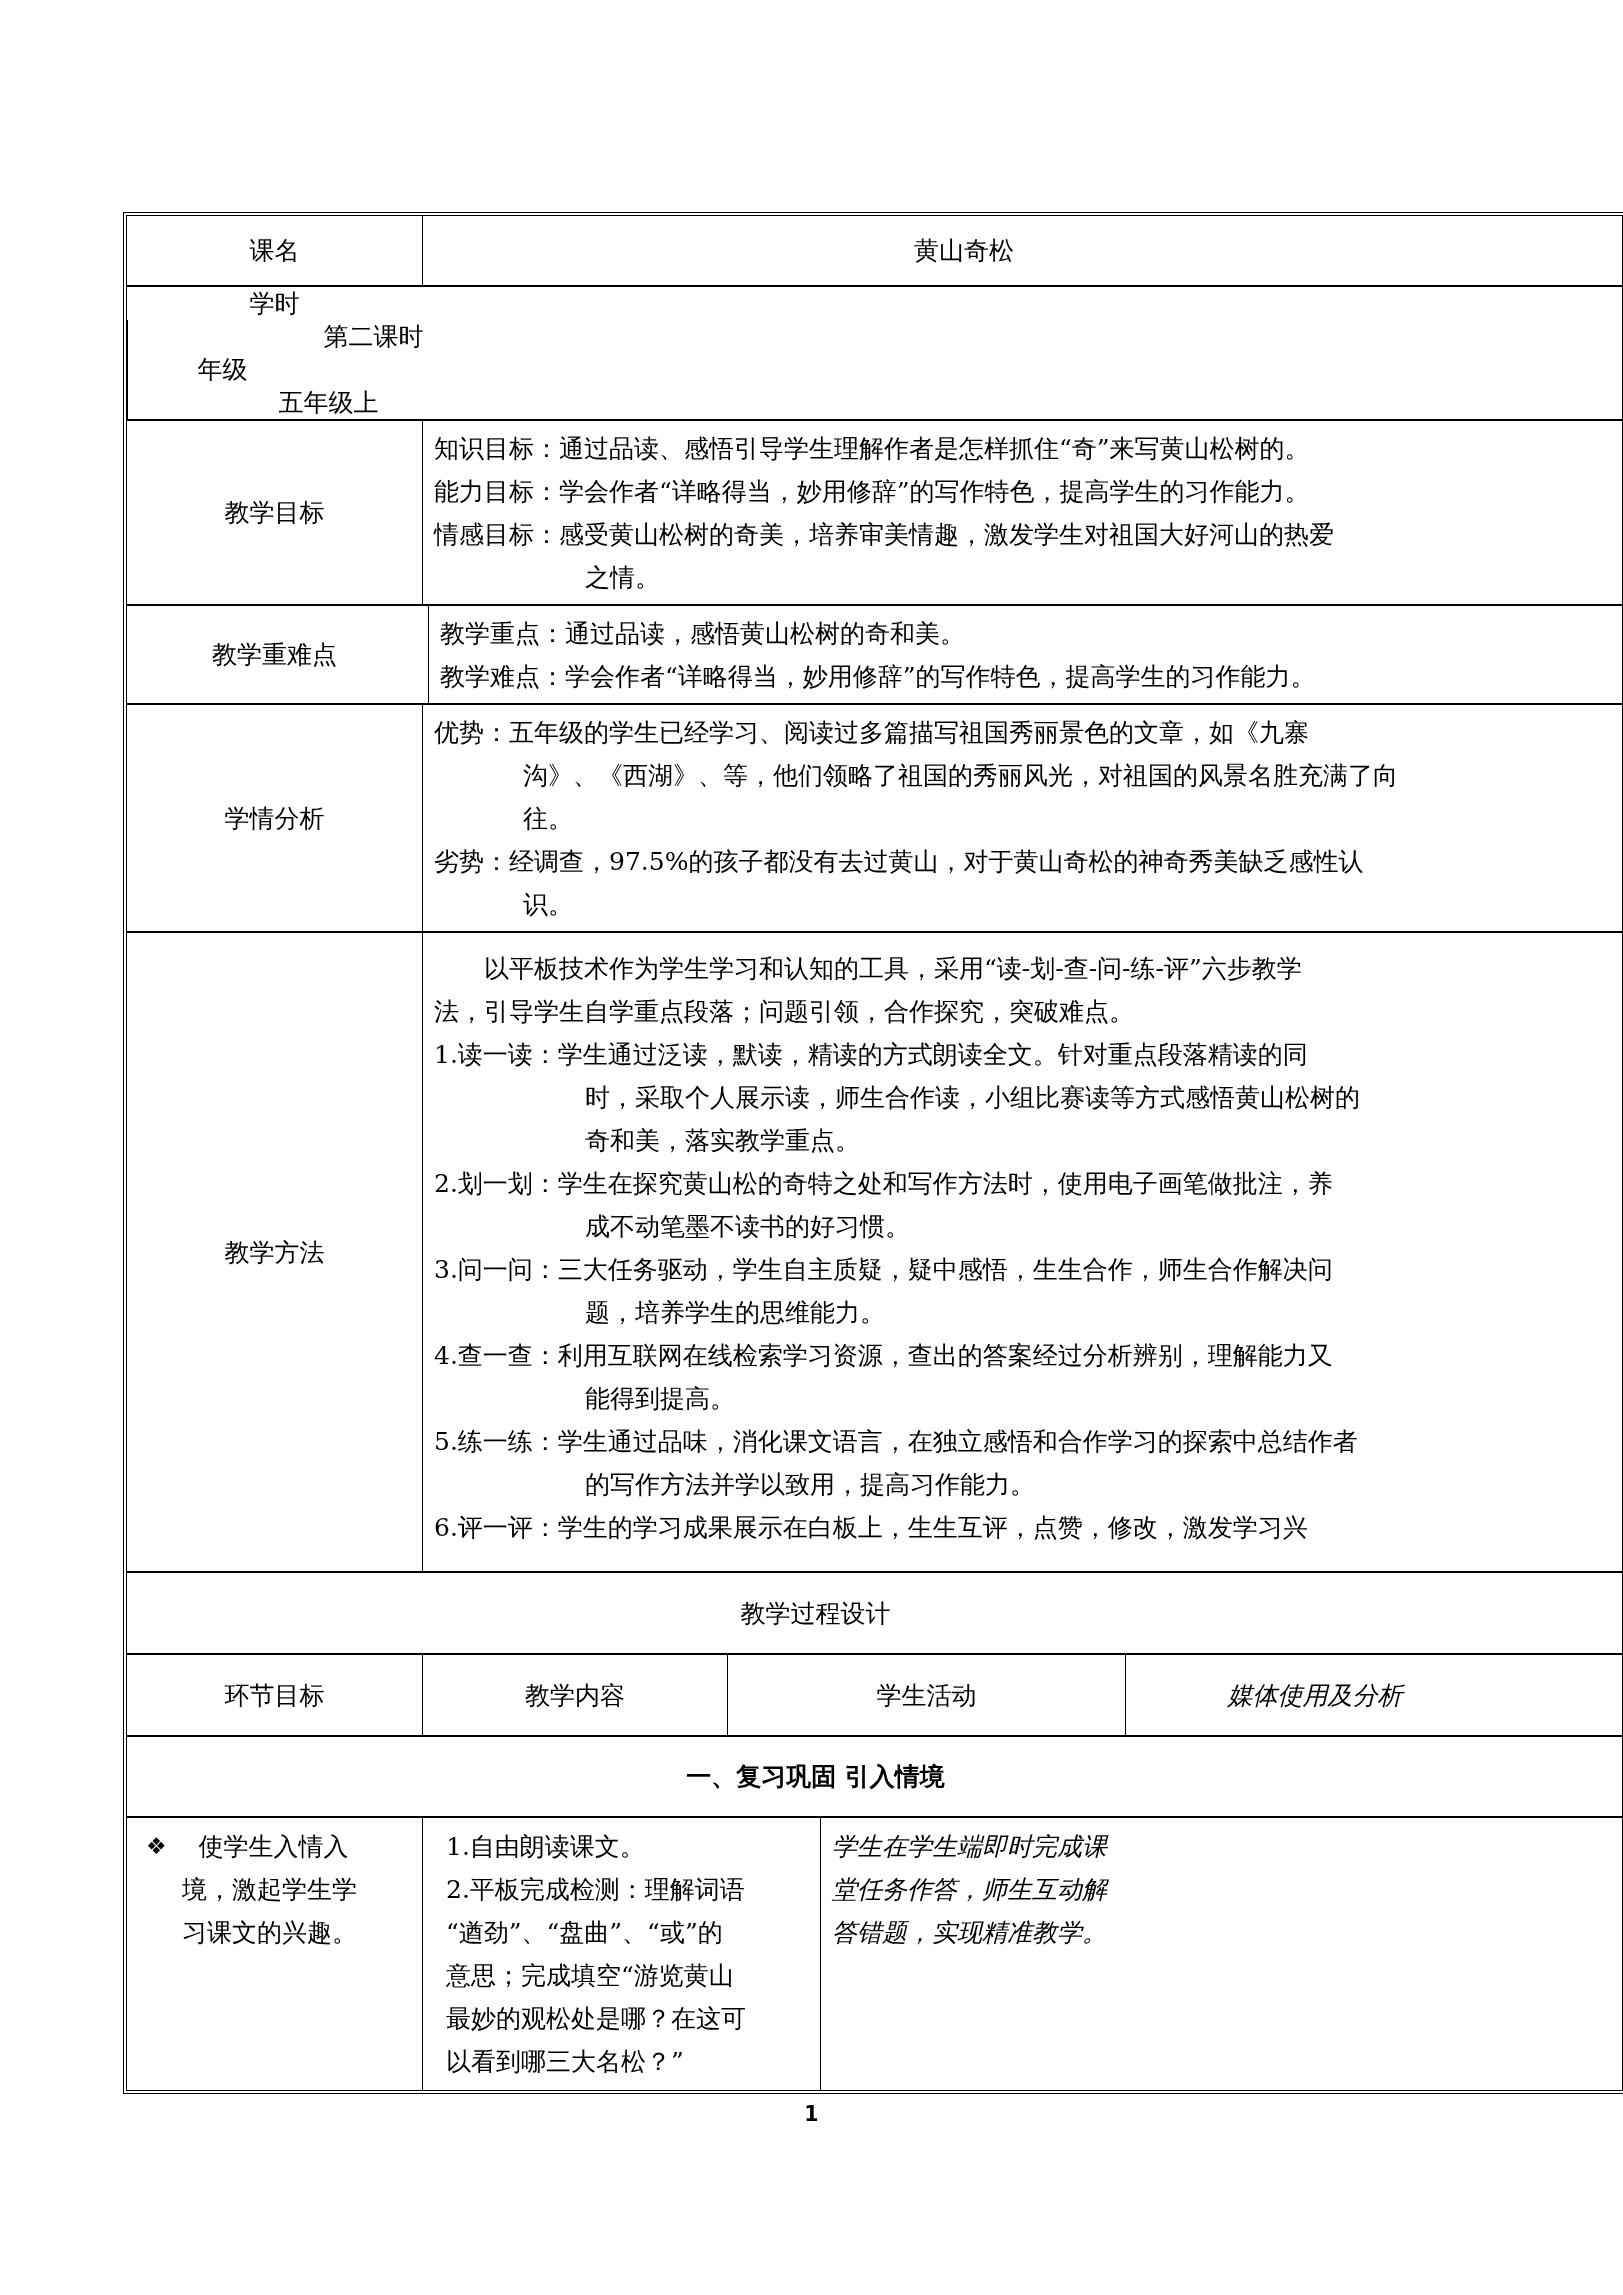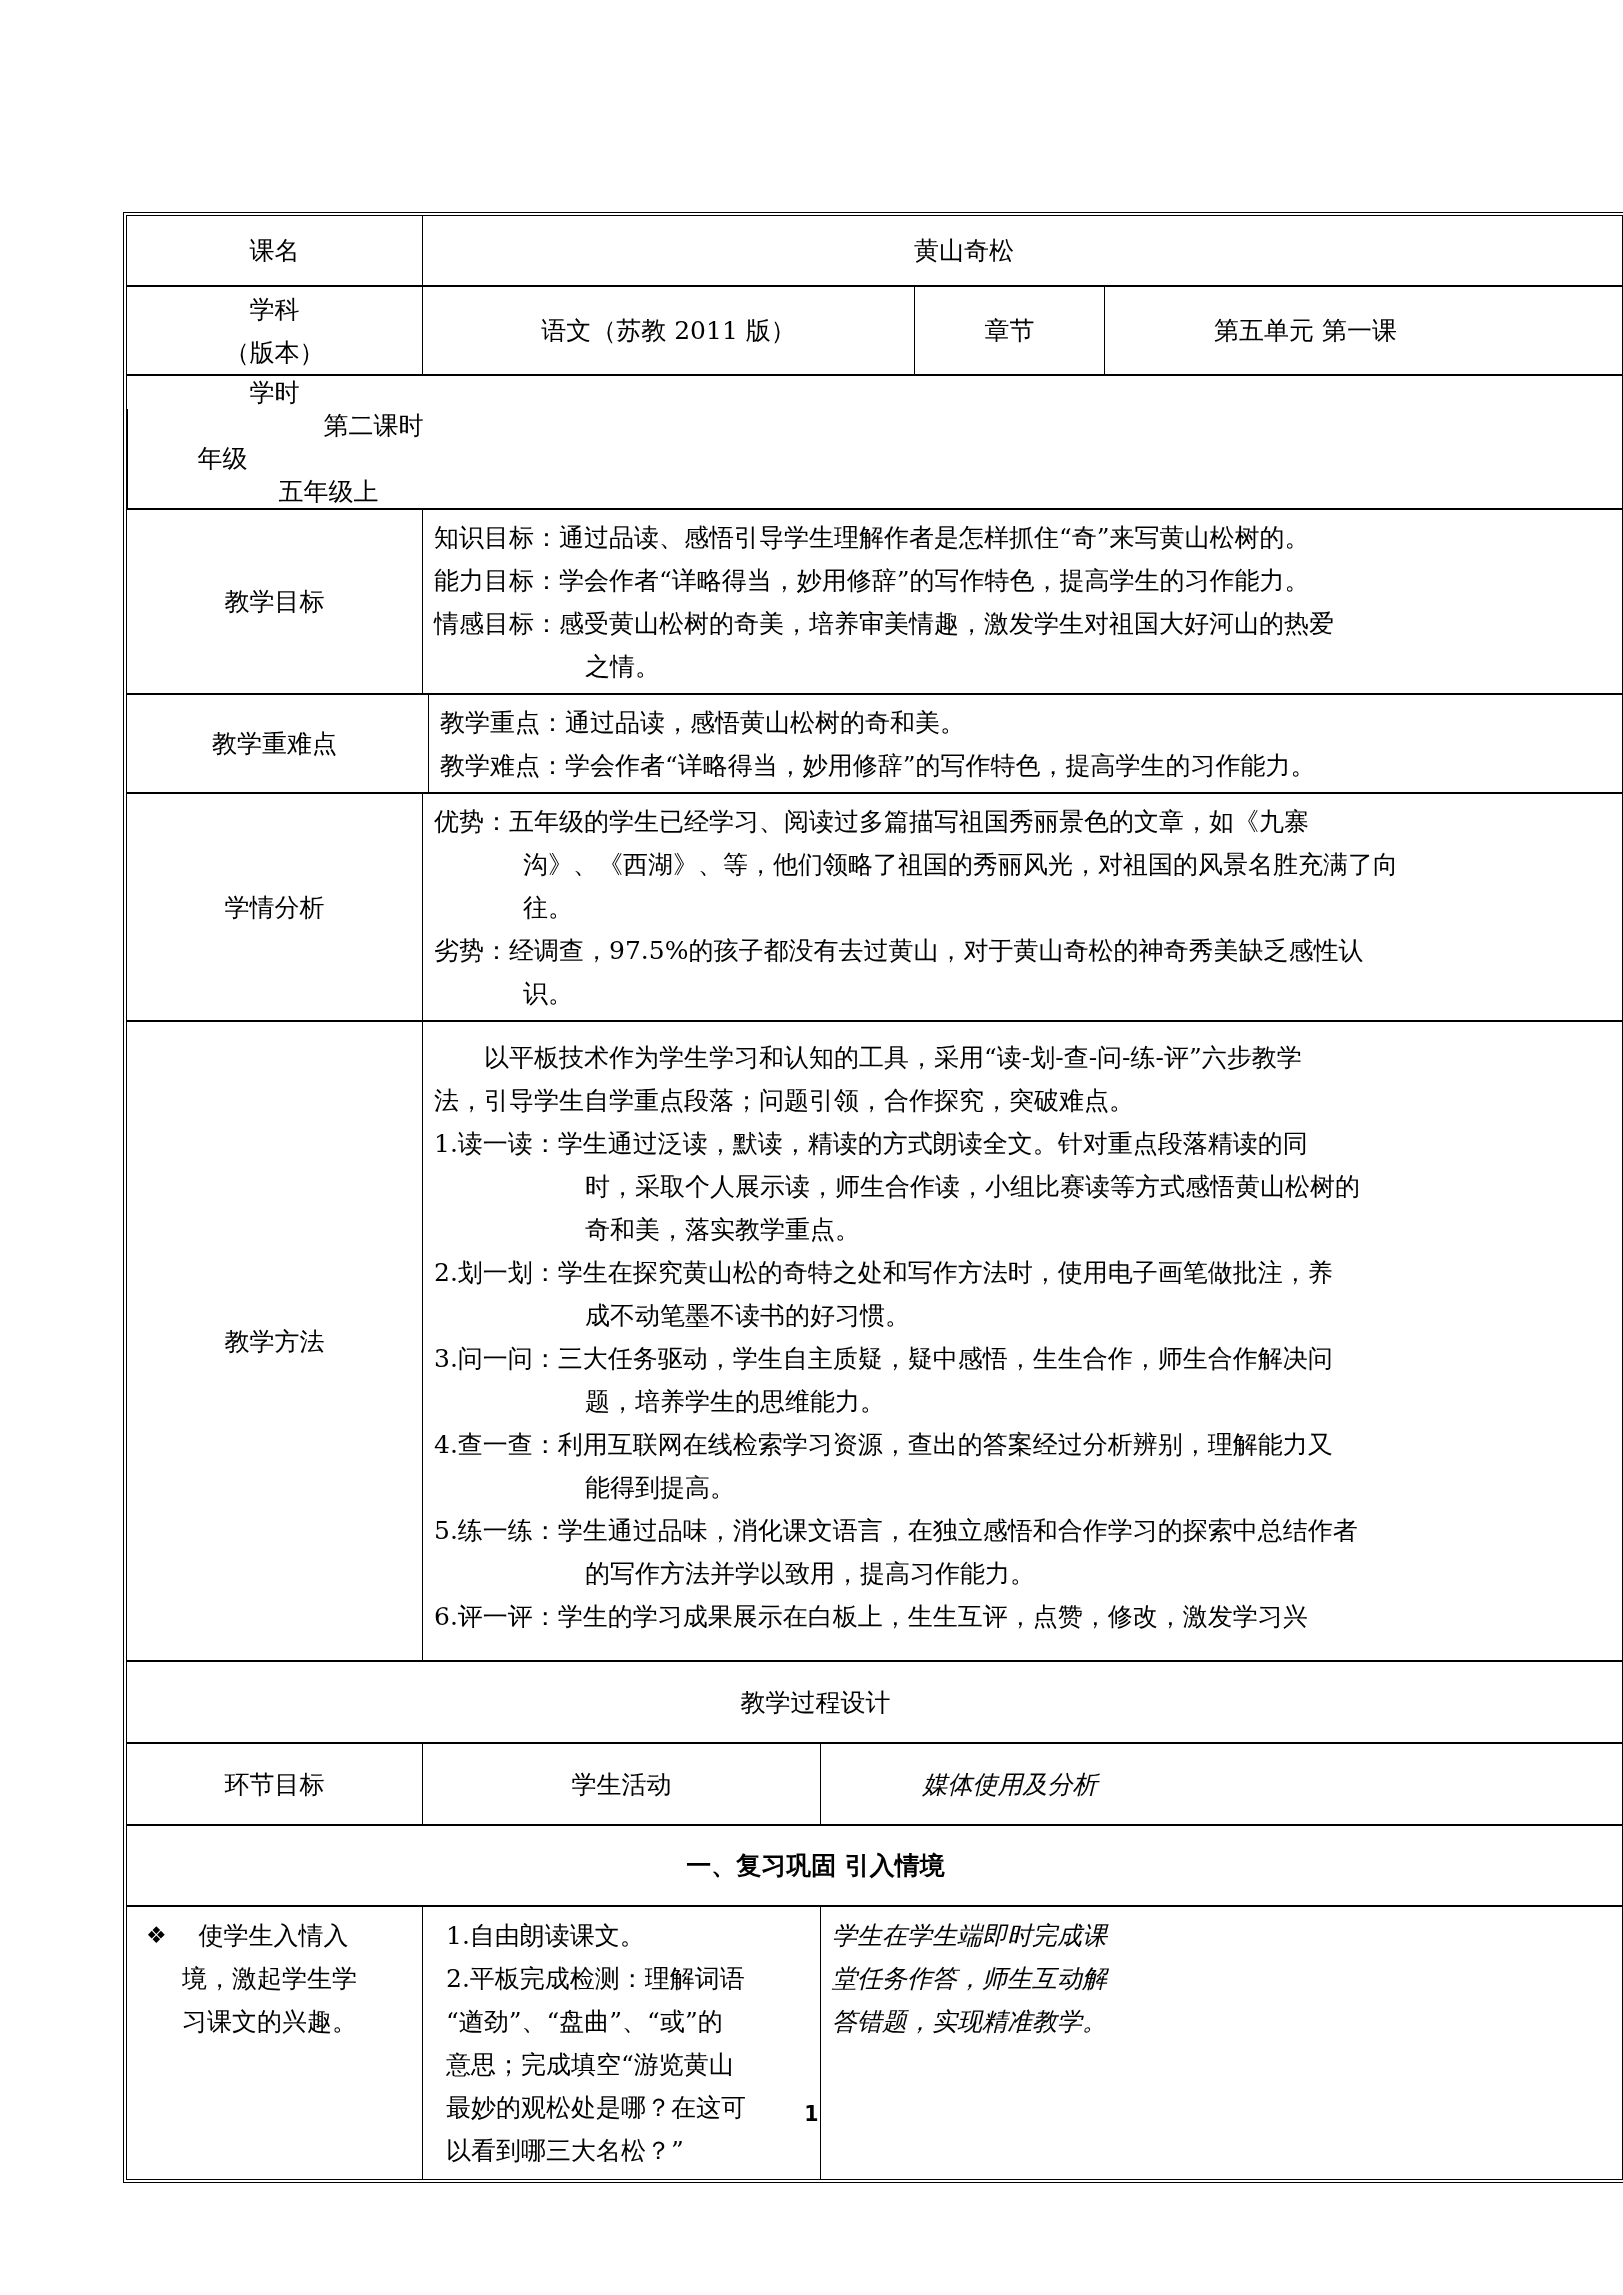--- a/index.html
+++ b/index.html
@@ -68,27 +68,20 @@
 </head>
 <body>
 
 <div class="sheet">
 
   <div class="trow r1">
     <div class="cell c-label label">课名</div>
     <div class="cell c-rest center">黄山奇松</div>
   </div>
 
-  <div class="trow r2">
-    <div class="cell c-label label lines line-h">学科
-（版本）</div>
-    <div class="cell c-subj center">语文（苏教 2011 版）</div>
-    <div class="cell c-chapL center">章节</div>
-    <div class="cell c-chapV center">第五单元 第一课</div>
-  </div>
 
   <div class="trow r3">
     <div class="cell c-label label">学时</div>
     <div class="cell c-subj center">第二课时</div>
     <div class="cell c-chapL center">年级</div>
     <div class="cell c-chapV center">五年级上</div>
   </div>
 
   <div class="trow r4">
     <div class="cell c-label label">教学目标</div>
@@ -138,20 +131,21 @@
       <p class="lines hang6">6.评一评：学生的学习成果展示在白板上，生生互评，点赞，修改，激发学习兴</p>
     </div>
   </div>
 
   <div class="trow r8">
     <div class="cell center" style="width:1377px;">教学过程设计</div>
   </div>
 
   <div class="trow r9">
     <div class="cell b-c1 center">环节目标</div>
+    <div class="cell b-c2 center">教学内容</div>
     <div class="cell b-c3 center">学生活动</div>
     <div class="cell b-c4 center">媒体使用及分析</div>
   </div>
 
   <div class="trow r10">
     <div class="cell center section-title" style="width:1377px;">一、复习巩固 引入情境</div>
   </div>
 
   <div class="trow r11">
     <div class="cell b-c1 goal-cell">

